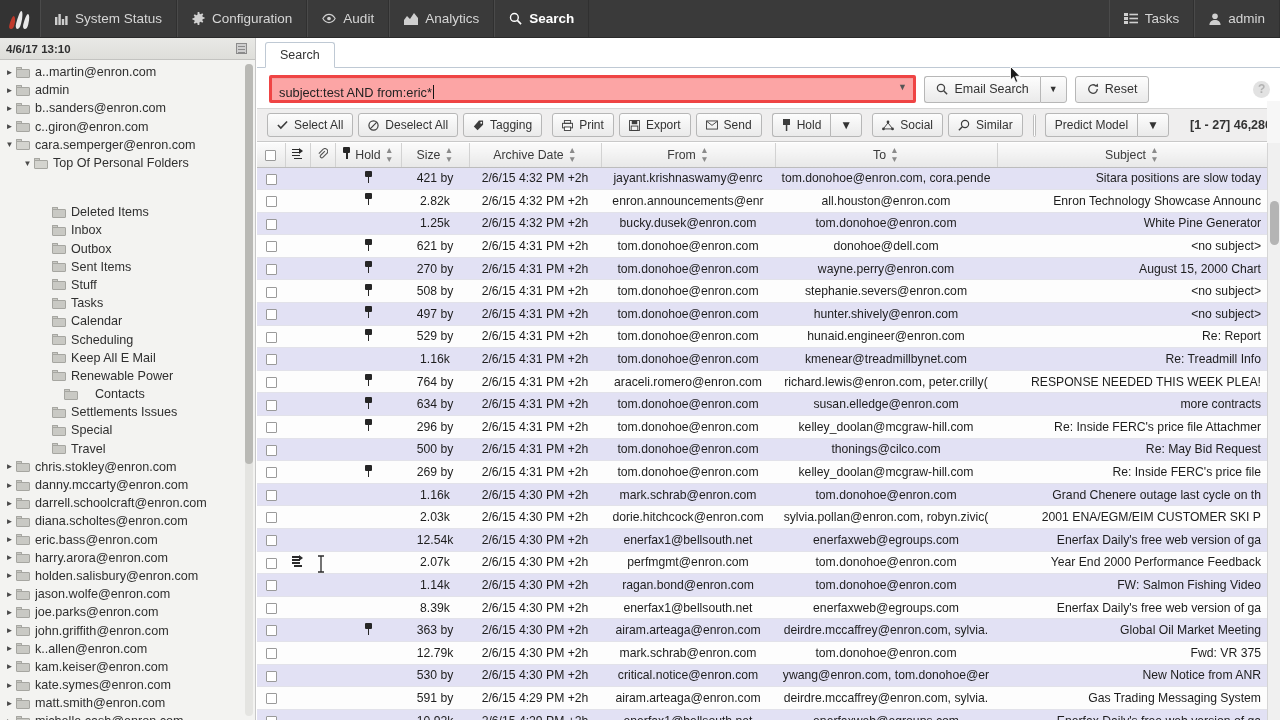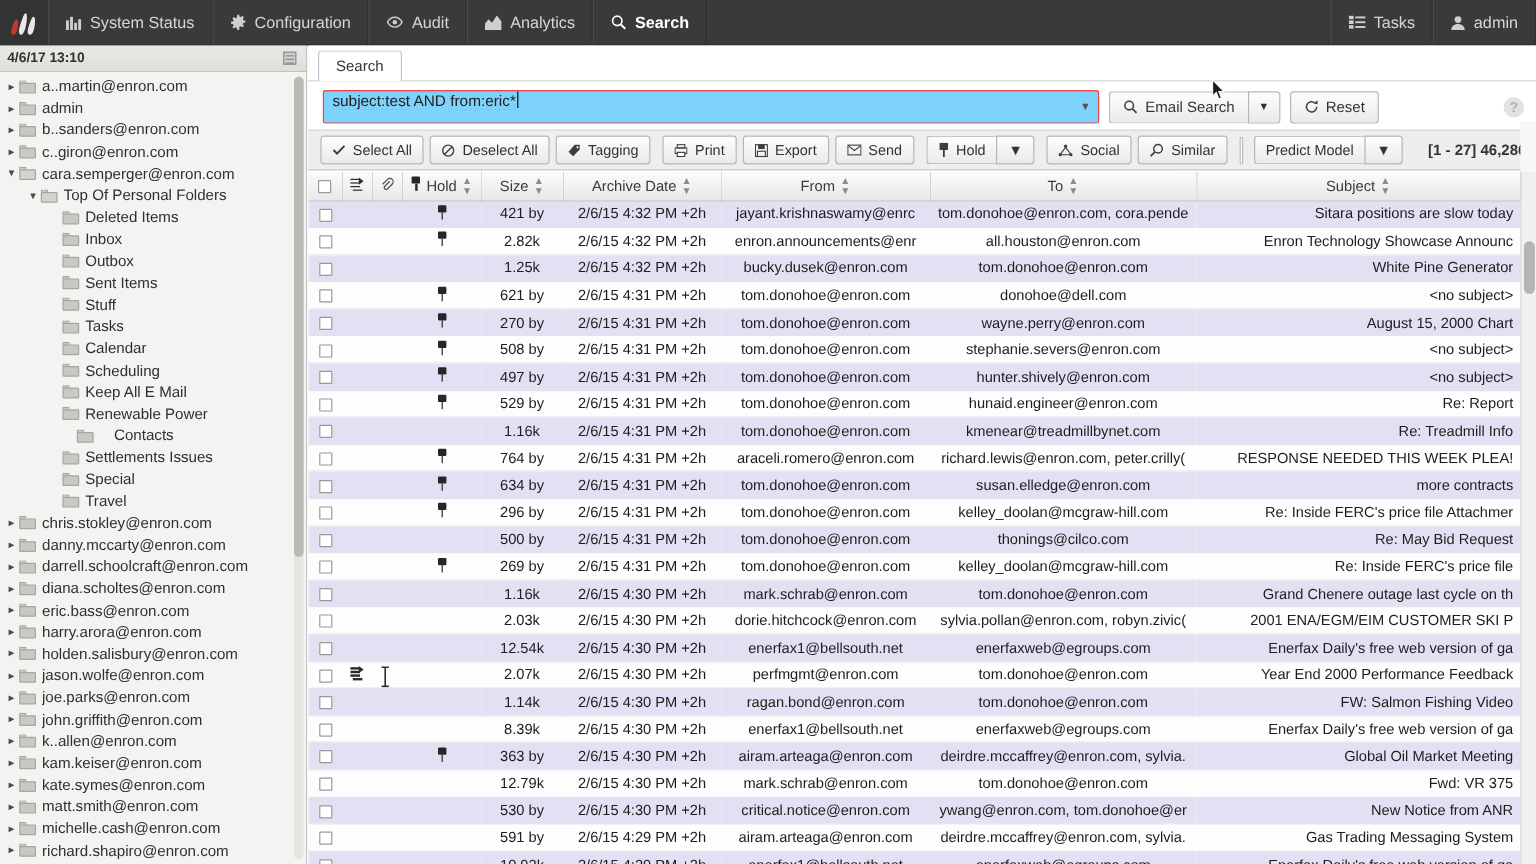--- a/index.html
+++ b/index.html
@@ -159,24 +159,24 @@
   #querybar {
     height: 40px;
     display: flex; align-items: center;
     padding: 6px 10px 4px 12px;
     gap: 8px;
     background: #ffffff;
   }
   #query-wrap {
     position: relative;
     width: 662px; height: 28px;
-    border: 1px solid #ef4444;
+    border: 3px solid #ef4444;
     border-radius: 2px;
-    background: #7dd3fc;
-    display: flex; align-items: flex-start;
+    background: #fca5a5;
+    display: flex; align-items: flex-end;
     box-shadow: inset 0 1px 1px rgba(0,0,0,.05);
   }
   #query-text {
     flex: 1; padding-left: 7px;
     font-size: 12.8px; color: #222;
     white-space: nowrap; overflow: hidden;
     position: relative;
   }
   .sq {
     background-image: repeating-linear-gradient(
@@ -492,21 +492,21 @@
         <span class="lbl">cara.semperger@enron.com</span>
       </div>
       <div class="tnode" style="padding-left: 21px;">
         <span class="arrow">▼</span>
         <span class="folder open">
           <span class="tab"></span>
           <span class="body"></span>
         </span>
         <span class="lbl">Top Of Personal Folders</span>
       </div>
-      <div class="tnode" style="padding-left: 39px;">
+      <div class="tnode" style="padding-left: 39px; margin-top: 31px;">
         <span class="arrow none">►</span>
         <span class="folder">
           <span class="tab"></span>
           <span class="body"></span>
         </span>
         <span class="lbl">Deleted Items</span>
       </div>
       <div class="tnode" style="padding-left: 39px;">
         <span class="arrow none">►</span>
         <span class="folder">

